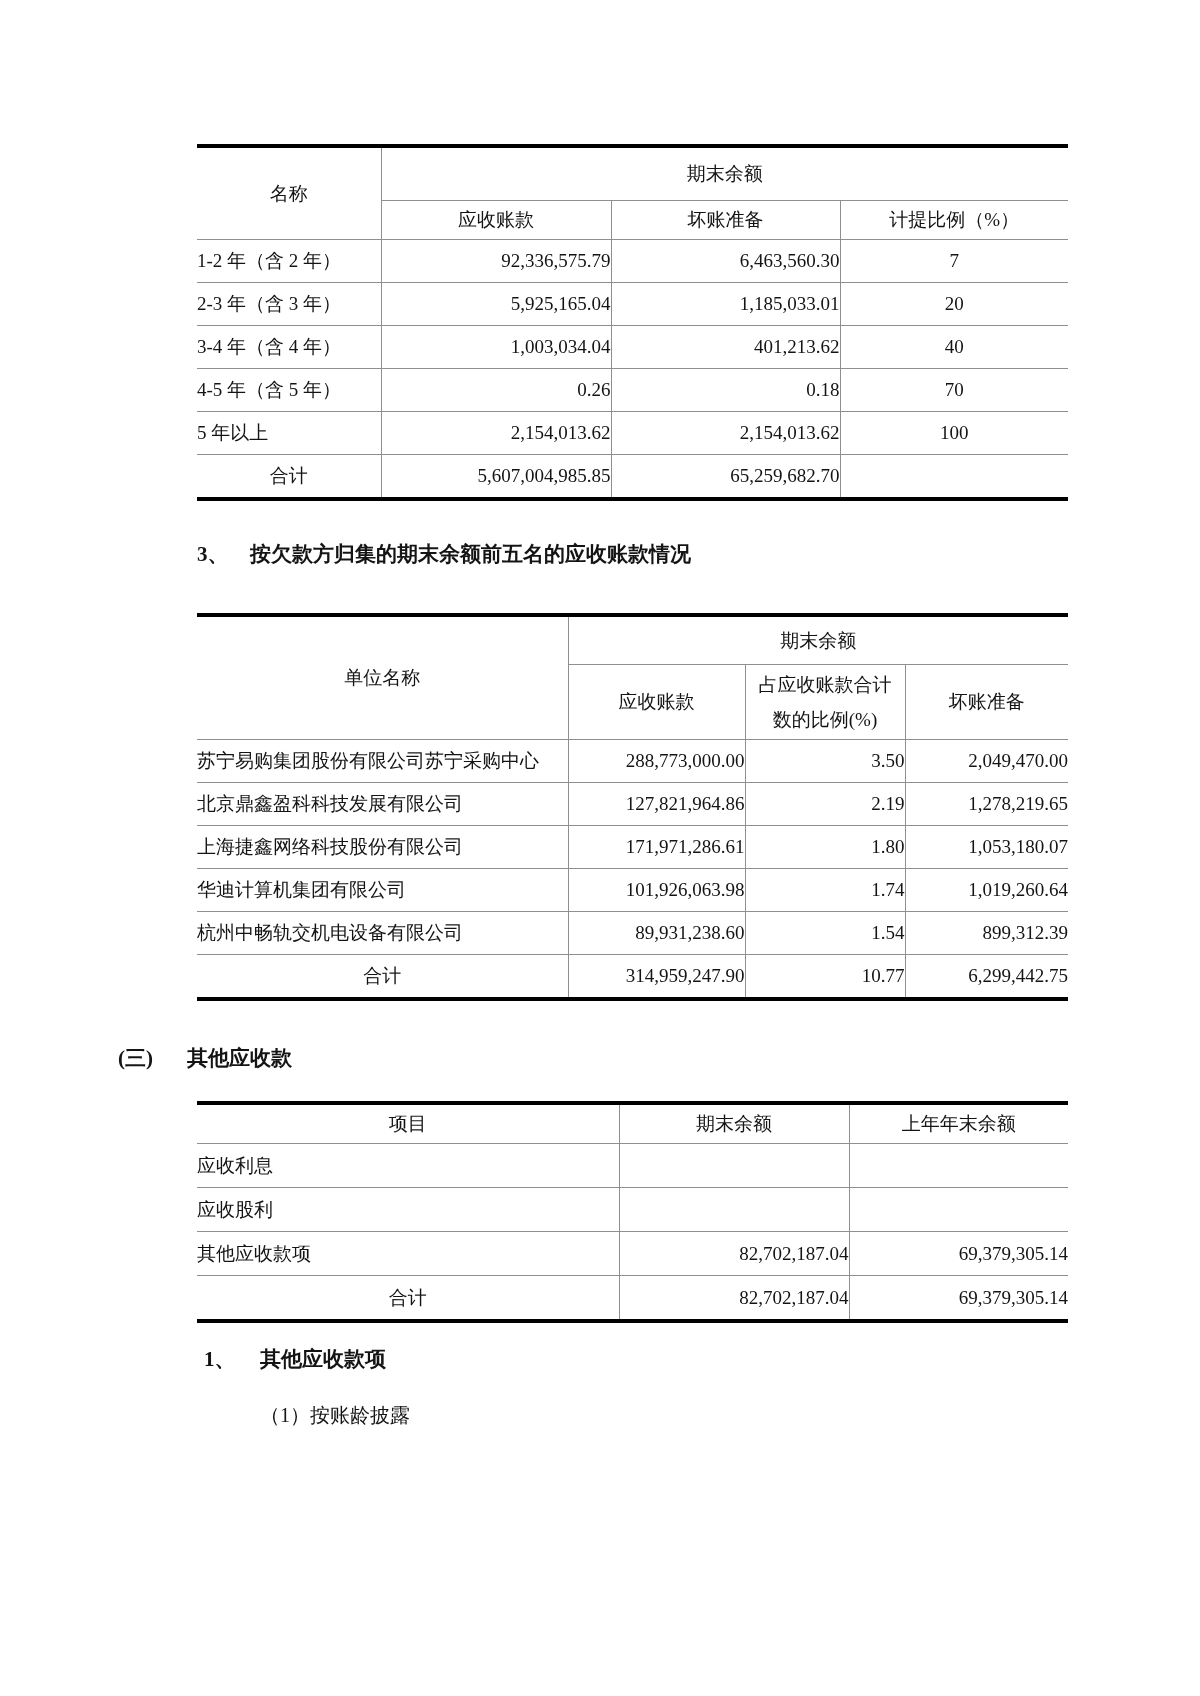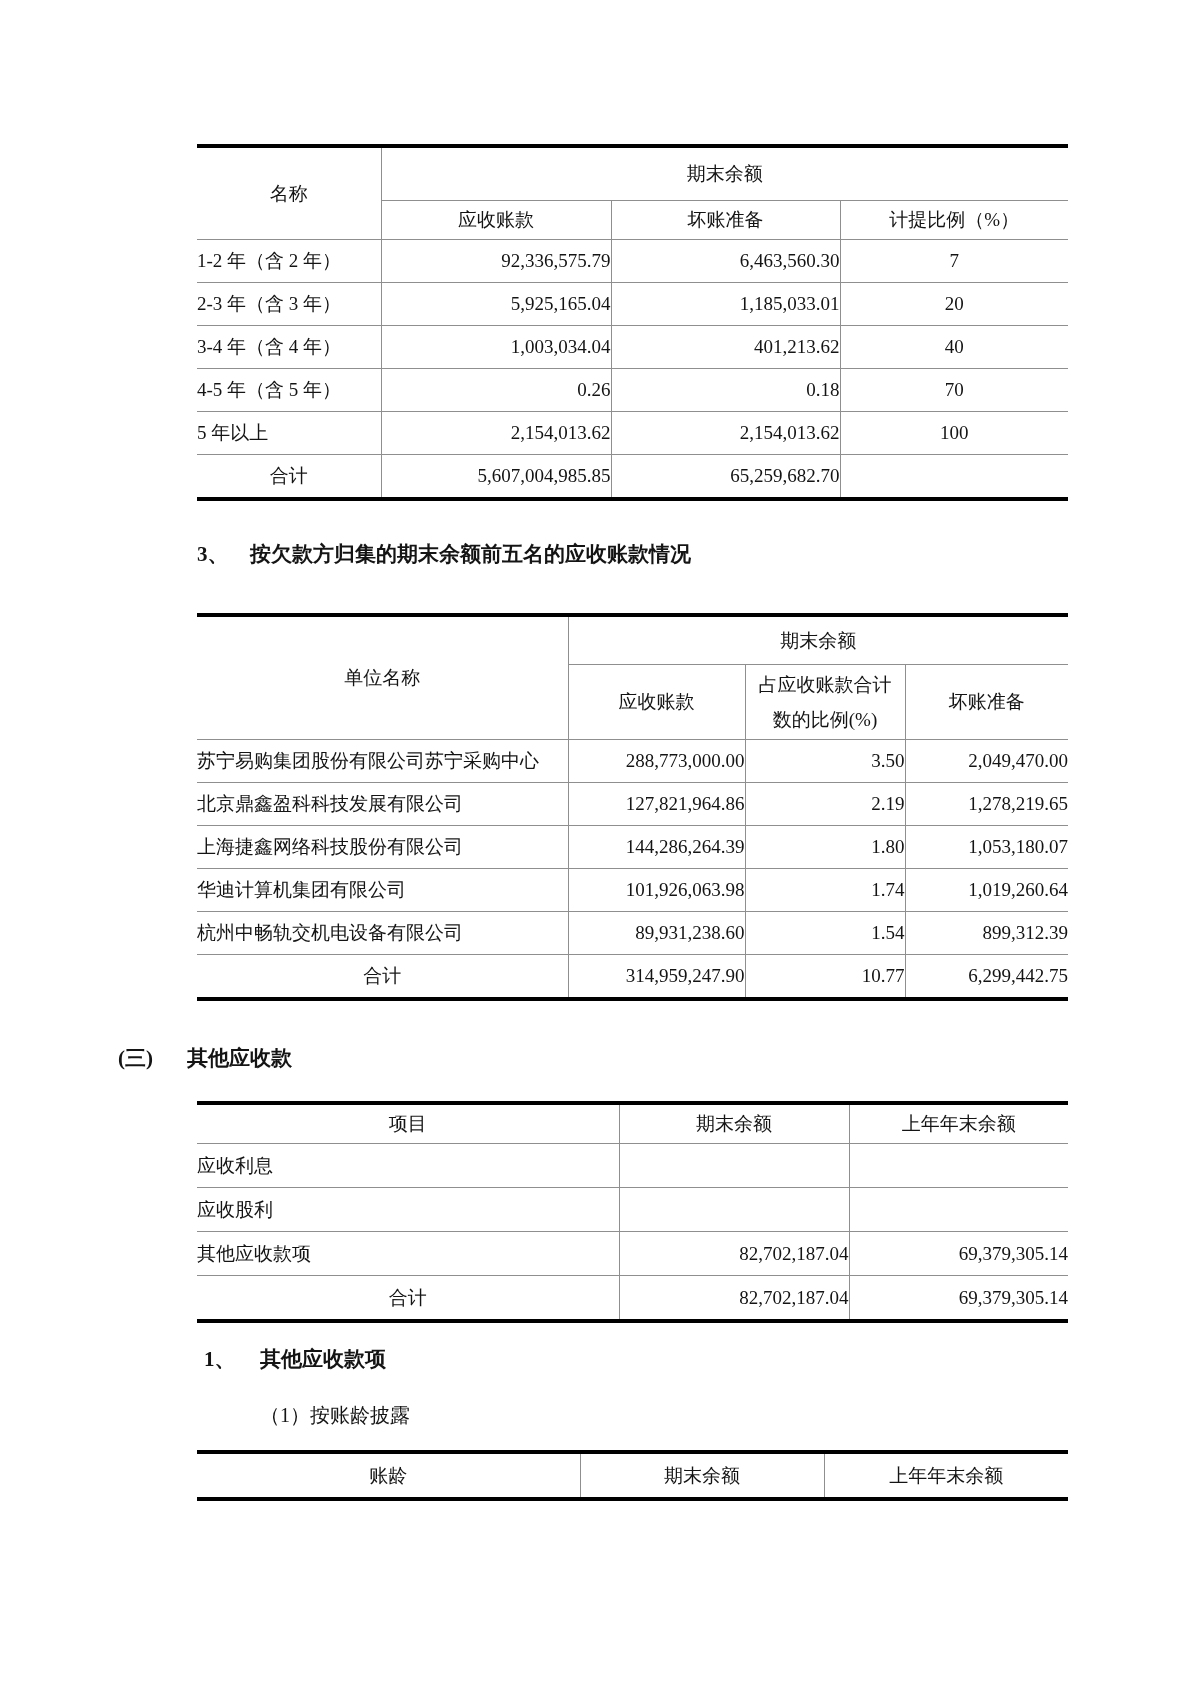--- a/index.html
+++ b/index.html
@@ -165,21 +165,21 @@
       <td class="cell-num-tight vline">2,049,470.00</td>
     </tr>
     <tr class="r">
       <td class="cell-label">北京鼎鑫盈科科技发展有限公司</td>
       <td class="cell-num-tight vline">127,821,964.86</td>
       <td class="cell-num-tight vline">2.19</td>
       <td class="cell-num-tight vline">1,278,219.65</td>
     </tr>
     <tr class="r">
       <td class="cell-label">上海捷鑫网络科技股份有限公司</td>
-      <td class="cell-num-tight vline">144,286,264.39</td>
+      <td class="cell-num-tight vline">171,971,286.61</td>
       <td class="cell-num-tight vline">1.80</td>
       <td class="cell-num-tight vline">1,053,180.07</td>
     </tr>
     <tr class="r">
       <td class="cell-label">华迪计算机集团有限公司</td>
       <td class="cell-num-tight vline">101,926,063.98</td>
       <td class="cell-num-tight vline">1.74</td>
       <td class="cell-num-tight vline">1,019,260.64</td>
     </tr>
     <tr class="r">
@@ -242,22 +242,17 @@
 
   <div id="h-aging-note">（1）按账龄披露</div>
 
   <table class="fin-table" id="t4">
     <colgroup>
         <col style="width:383px">
         <col style="width:244px">
         <col style="width:244px">
       </colgroup>
     <tbody>
-        <tr class="h1">
-      <td class="cell-head">账龄</td>
-      <td class="cell-head vline">期末余额</td>
-      <td class="cell-head vline">上年年末余额</td>
-    </tr>
   </tbody>
     </table>
 
 
 </div>
 
 </body></html>

